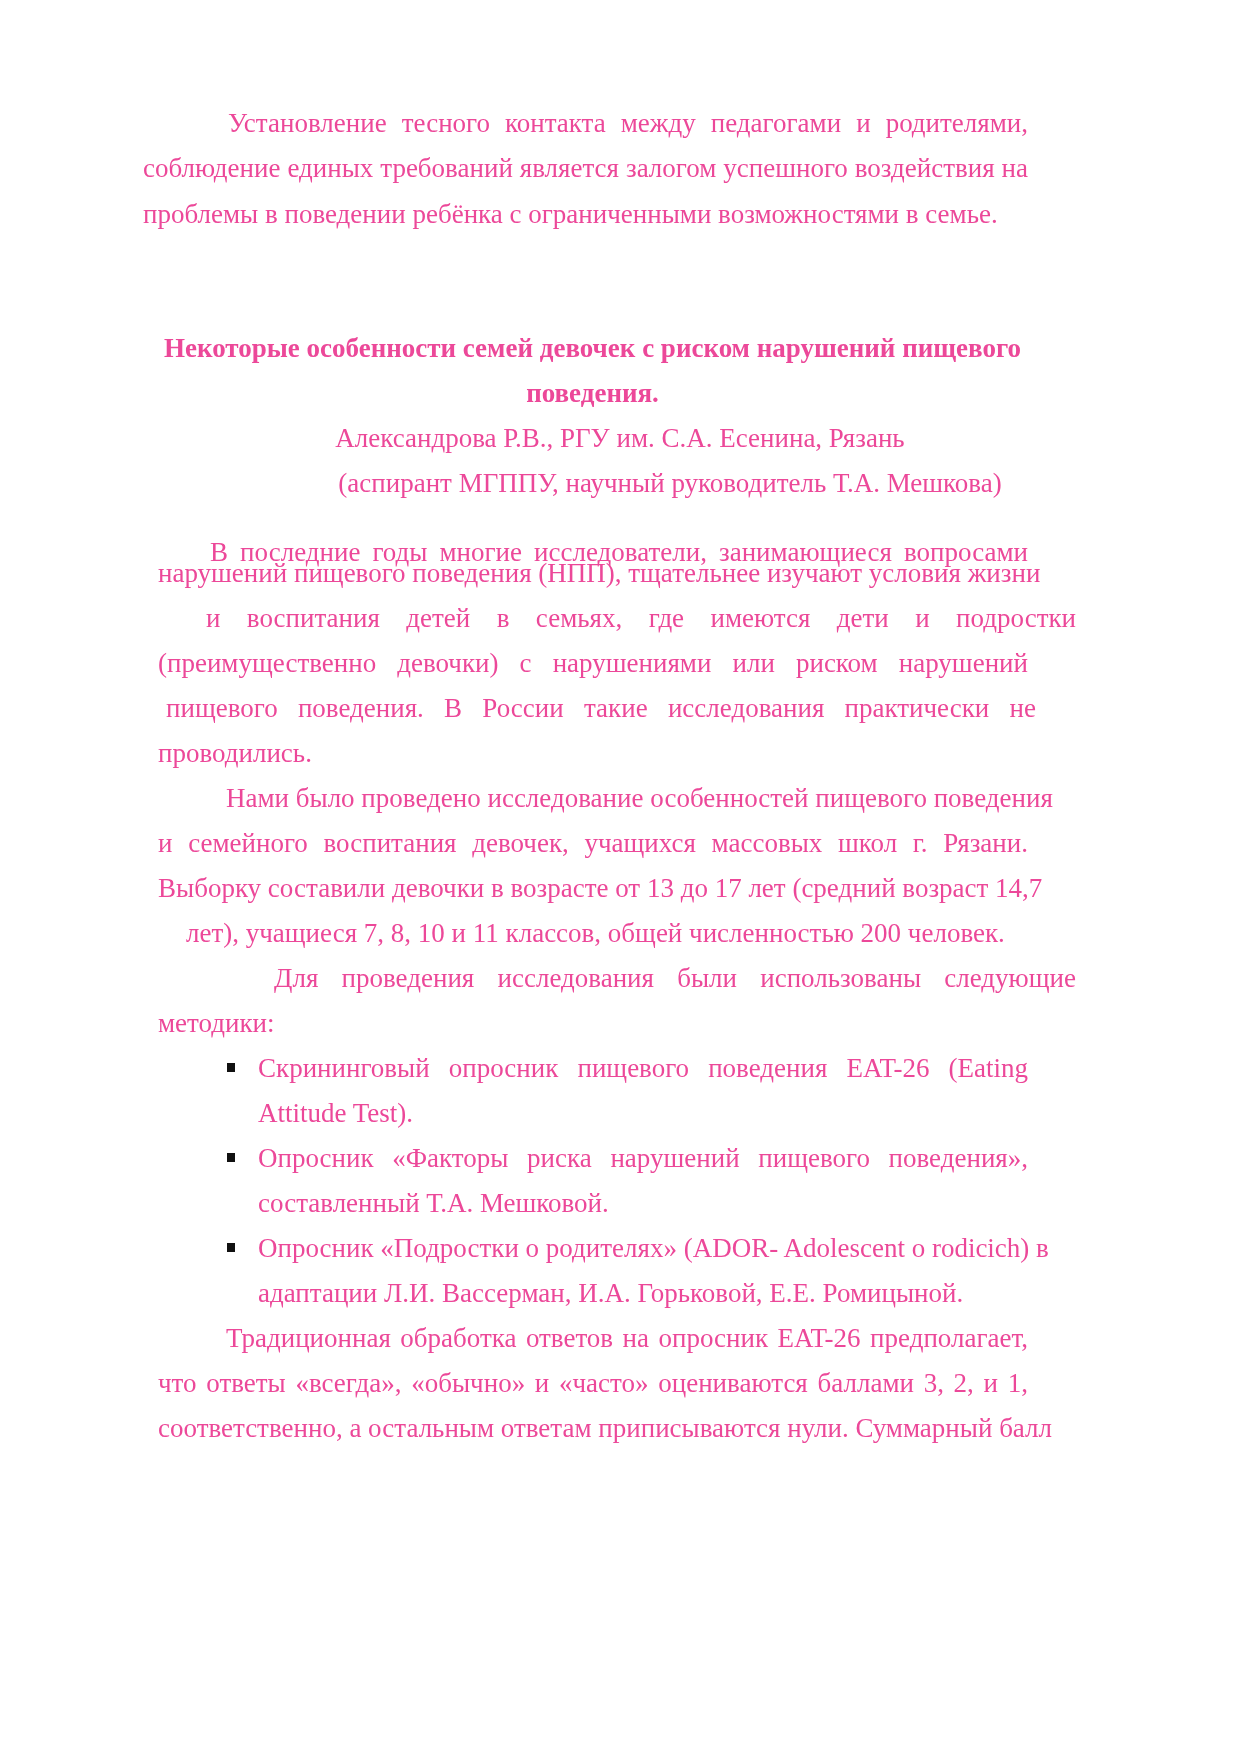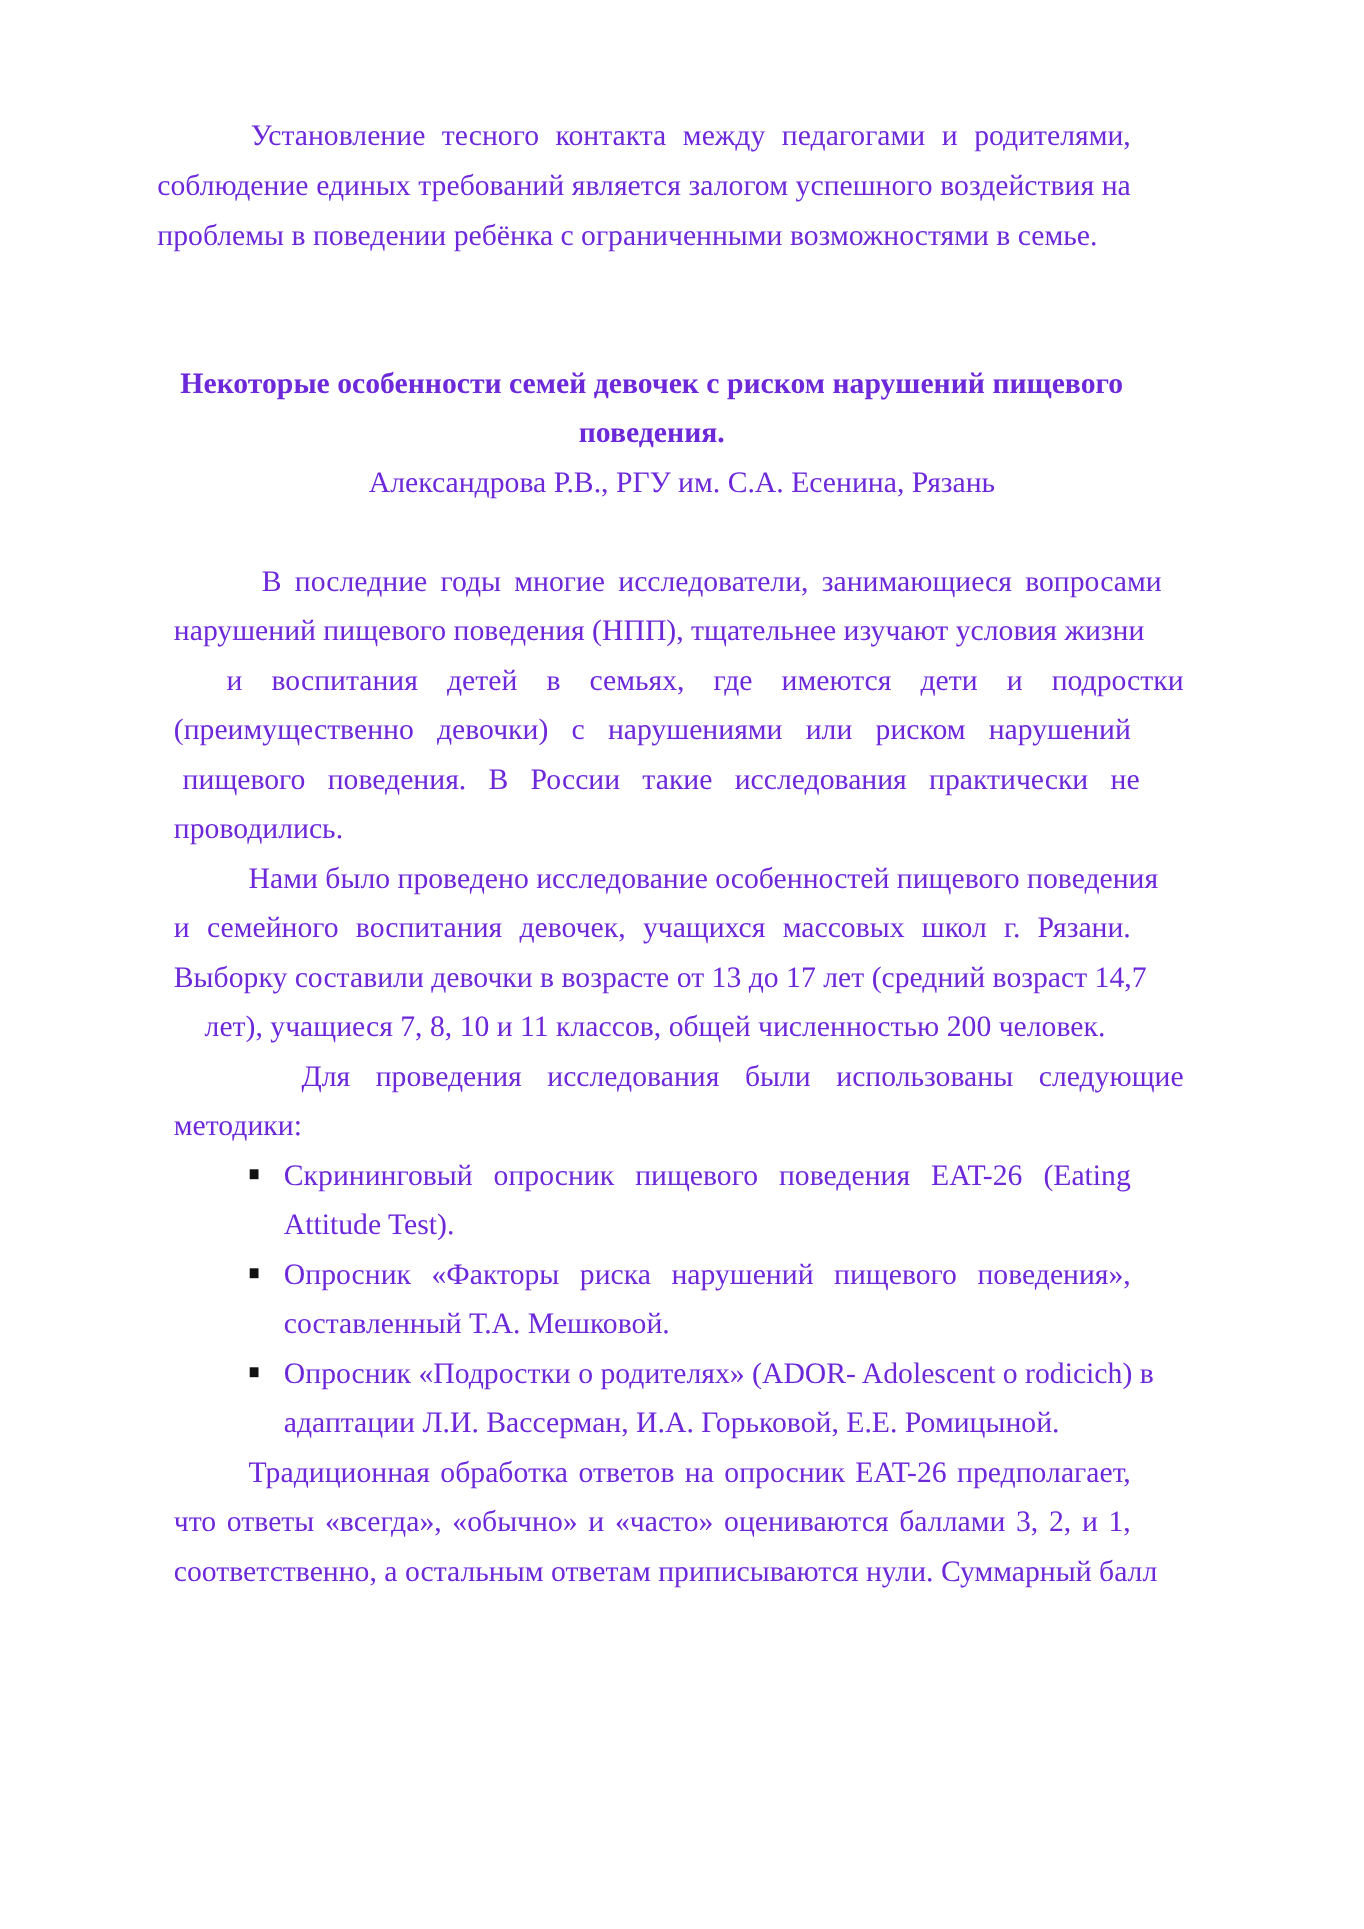--- a/index.html
+++ b/index.html
@@ -1,20 +1,20 @@
 <!DOCTYPE html>
 <html><head>
 <meta charset="utf-8">
 <style>
   html, body { margin: 0; padding: 0; background: #ffffff; }
   body { width: 1240px; height: 1754px; position: relative; overflow: hidden; }
   .page {
     position: absolute; left: 0; top: 0; width: 1240px; height: 1754px;
     font-family: "Liberation Serif", "DejaVu Serif", serif;
-    color: #6d28d9; font-size: 27px;
+    color: #ec4899; font-size: 27px;
   }
   .line { position: absolute; white-space: nowrap; line-height: 32px; }
   .just { text-align: justify; text-align-last: justify; }
   .center { text-align: center; }
   .bold { font-weight: bold; }
   .bullet-mark {
     position: absolute; width: 8px; height: 9px; background: #111;
   }
 </style>
 </head>
@@ -25,23 +25,24 @@
   <div>
     <div class="line just" style="left:228px; top:107px; width:800px;">Установление тесного контакта между педагогами и родителями,</div>
     <div class="line just" style="left:143px; top:152px; width:885px;">соблюдение единых требований является залогом успешного воздействия на</div>
     <div class="line" style="left:143px; top:198px;">проблемы в поведении ребёнка с ограниченными возможностями в семье.</div>
   </div>
 
   <div class="line center bold" style="left:140px; top:377px; width:905px;">поведения.</div>
   <div class="line center bold" style="left:140px; top:332px; width:905px;">Некоторые особенности семей девочек с риском нарушений пищевого</div>
 
   <div class="line center" style="left:240px; top:422px; width:760px;">Александрова Р.В., РГУ им. С.А. Есенина, Рязань</div>
+  <div class="line center" style="left:240px; top:467px; width:860px;">(аспирант МГППУ, научный руководитель Т.А. Мешкова)</div>
 
   <div>
-    <div class="line just" style="left:210px; top:512px; width:818px;margin-left:28px;">В последние годы многие исследователи, занимающиеся вопросами</div>
+    <div class="line just" style="left:210px; top:536px; width:818px;">В последние годы многие исследователи, занимающиеся вопросами</div>
     <div class="line just" style="left:158px; top:557px; width:870px;">нарушений пищевого поведения (НПП), тщательнее изучают условия жизни</div>
     <div class="line just" style="left:158px; top:602px; width:870px;margin-left:48px;">и воспитания детей в семьях, где имеются дети и подростки</div>
     <div class="line just" style="left:158px; top:647px; width:870px;">(преимущественно девочки) с нарушениями или риском нарушений</div>
     <div class="line just" style="left:166px; top:692px; width:870px;">пищевого поведения. В России такие исследования практически не</div>
     <div class="line" style="left:158px; top:737px;">проводились.</div>
   </div>
 
   <div>
     <div class="line just" style="left:226px; top:782px; width:802px;">Нами было проведено исследование особенностей пищевого поведения</div>
     <div class="line just" style="left:158px; top:827px; width:870px;">и семейного воспитания девочек, учащихся массовых школ г. Рязани.</div>

